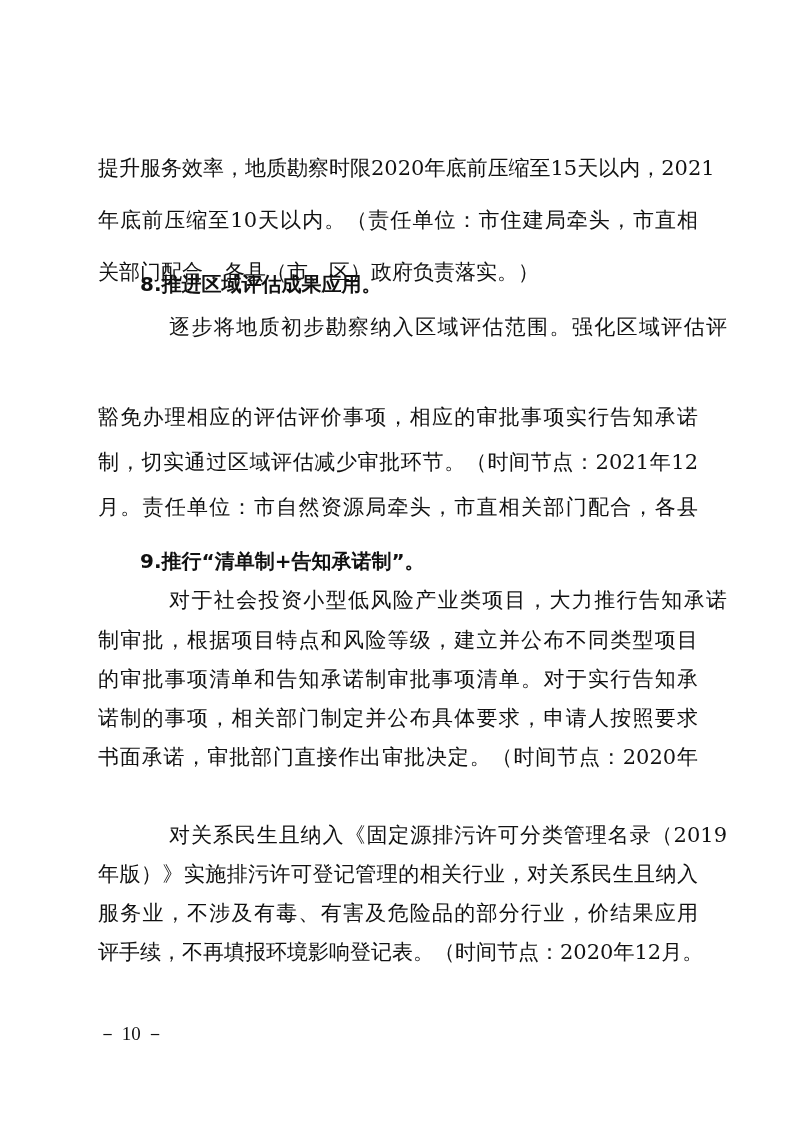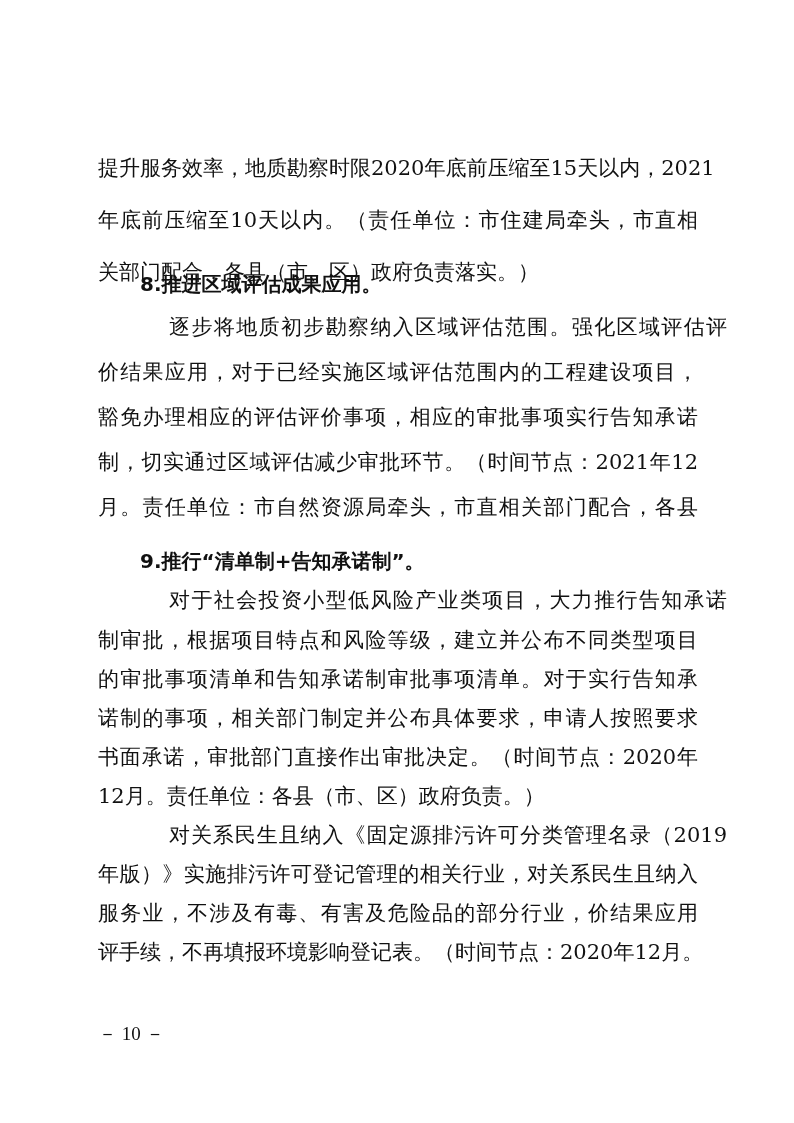--- a/index.html
+++ b/index.html
@@ -20,33 +20,31 @@
 
 <div class="page">
 
   <div class="line" style="top:148px">提升服务效率，地质勘察时限2020年底前压缩至15天以内，2021</div>
   <div class="line" style="top:200px">年底前压缩至10天以内。（责任单位：市住建局牵头，市直相</div>
   <div class="line last" style="top:252px">关部门配合，各县（市、区）政府负责落实。）</div>
 
   <div class="heading" style="top:264px;top:264px">8.推进区域评估成果应用。</div>
 
   <div class="line indent" style="top:307px">逐步将地质初步勘察纳入区域评估范围。强化区域评估评</div>
-  <div class="line" style="top:352px">价结果应用，对于已经实施区域评估范围内的工程建设项目，</div>
   <div class="line" style="top:397px">豁免办理相应的评估评价事项，相应的审批事项实行告知承诺</div>
   <div class="line" style="top:442px">制，切实通过区域评估减少审批环节。（时间节点：2021年12</div>
   <div class="line" style="top:487px">月。责任单位：市自然资源局牵头，市直相关部门配合，各县</div>
 
   <div class="heading" style="top:541px">9.推行“清单制+告知承诺制”。</div>
 
   <div class="line indent" style="top:580px">对于社会投资小型低风险产业类项目，大力推行告知承诺</div>
   <div class="line" style="top:620px">制审批，根据项目特点和风险等级，建立并公布不同类型项目</div>
   <div class="line" style="top:659px">的审批事项清单和告知承诺制审批事项清单。对于实行告知承</div>
   <div class="line" style="top:698px">诺制的事项，相关部门制定并公布具体要求，申请人按照要求</div>
   <div class="line" style="top:737px">书面承诺，审批部门直接作出审批决定。（时间节点：2020年</div>
-  <div class="line last" style="top:776px">12月。责任单位：各县（市、区）政府负责。）</div>
 
   <div class="line indent" style="top:815px">对关系民生且纳入《固定源排污许可分类管理名录（2019</div>
   <div class="line" style="top:854px">年版）》实施排污许可登记管理的相关行业，对关系民生且纳入</div>
   <div class="line" style="top:893px">服务业，不涉及有毒、有害及危险品的部分行业，价结果应用</div>
   <div class="line" style="top:932px">评手续，不再填报环境影响登记表。（时间节点：2020年12月。</div>
 
   <div class="page-number">－ 10 －</div>
 </div>
 
 </body></html>

